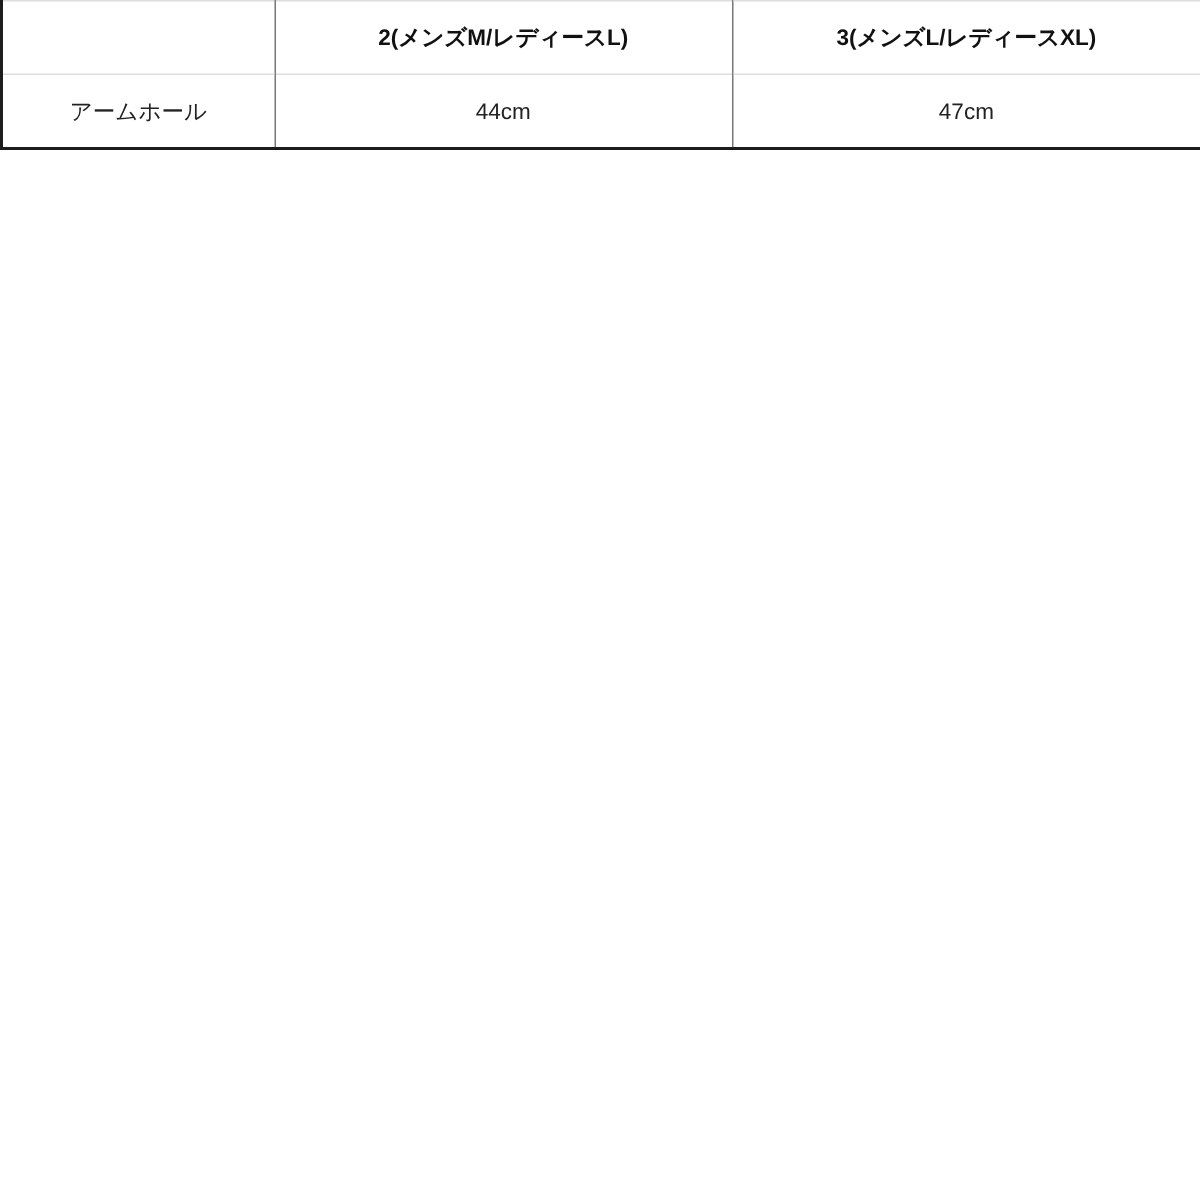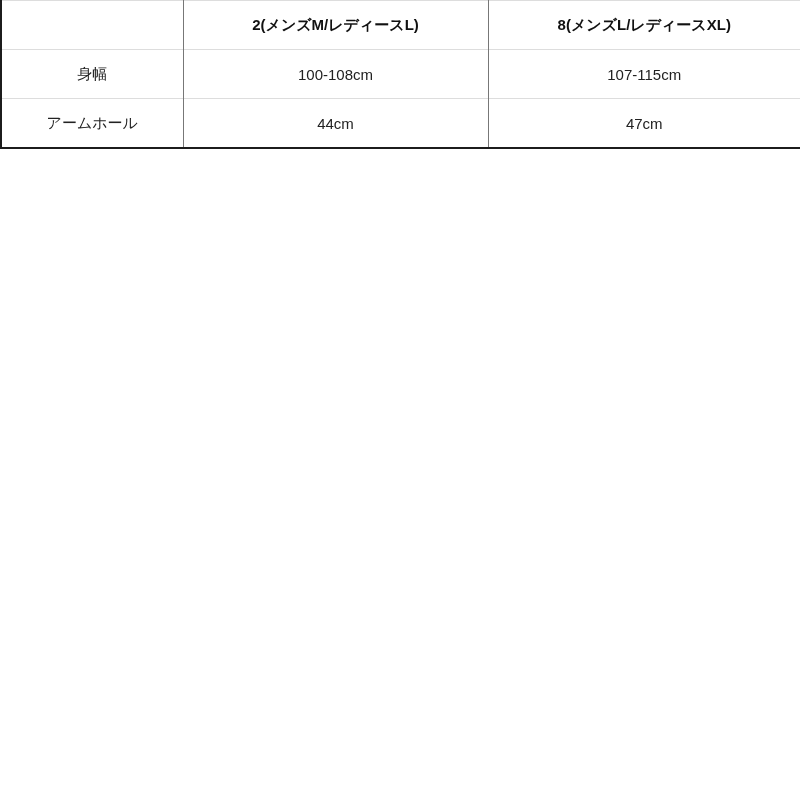--- a/index.html
+++ b/index.html
@@ -65,29 +65,24 @@
   <table class="size-chart">
     <colgroup>
       <col class="c0">
         <col class="c1">
         <col class="c2">
     </colgroup>
     <thead>
       <tr>
         <th></th>
         <th>2(メンズM/レディースL)</th>
-        <th>8(メンズL/レディースXL)</th>
+        <th>3(メンズL/レディースXL)</th>
       </tr>
     </thead>
     <tbody id="size-chart-body">
-    <tr>
-      <th class="rowlabel" scope="row">身幅</th>
-      <td>100-108cm</td>
-      <td>107-115cm</td>
-    </tr>
 
 
 
 
     <tr>
       <th class="rowlabel" scope="row">アームホール</th>
       <td>44cm</td>
       <td>47cm</td>
     </tr>
 

